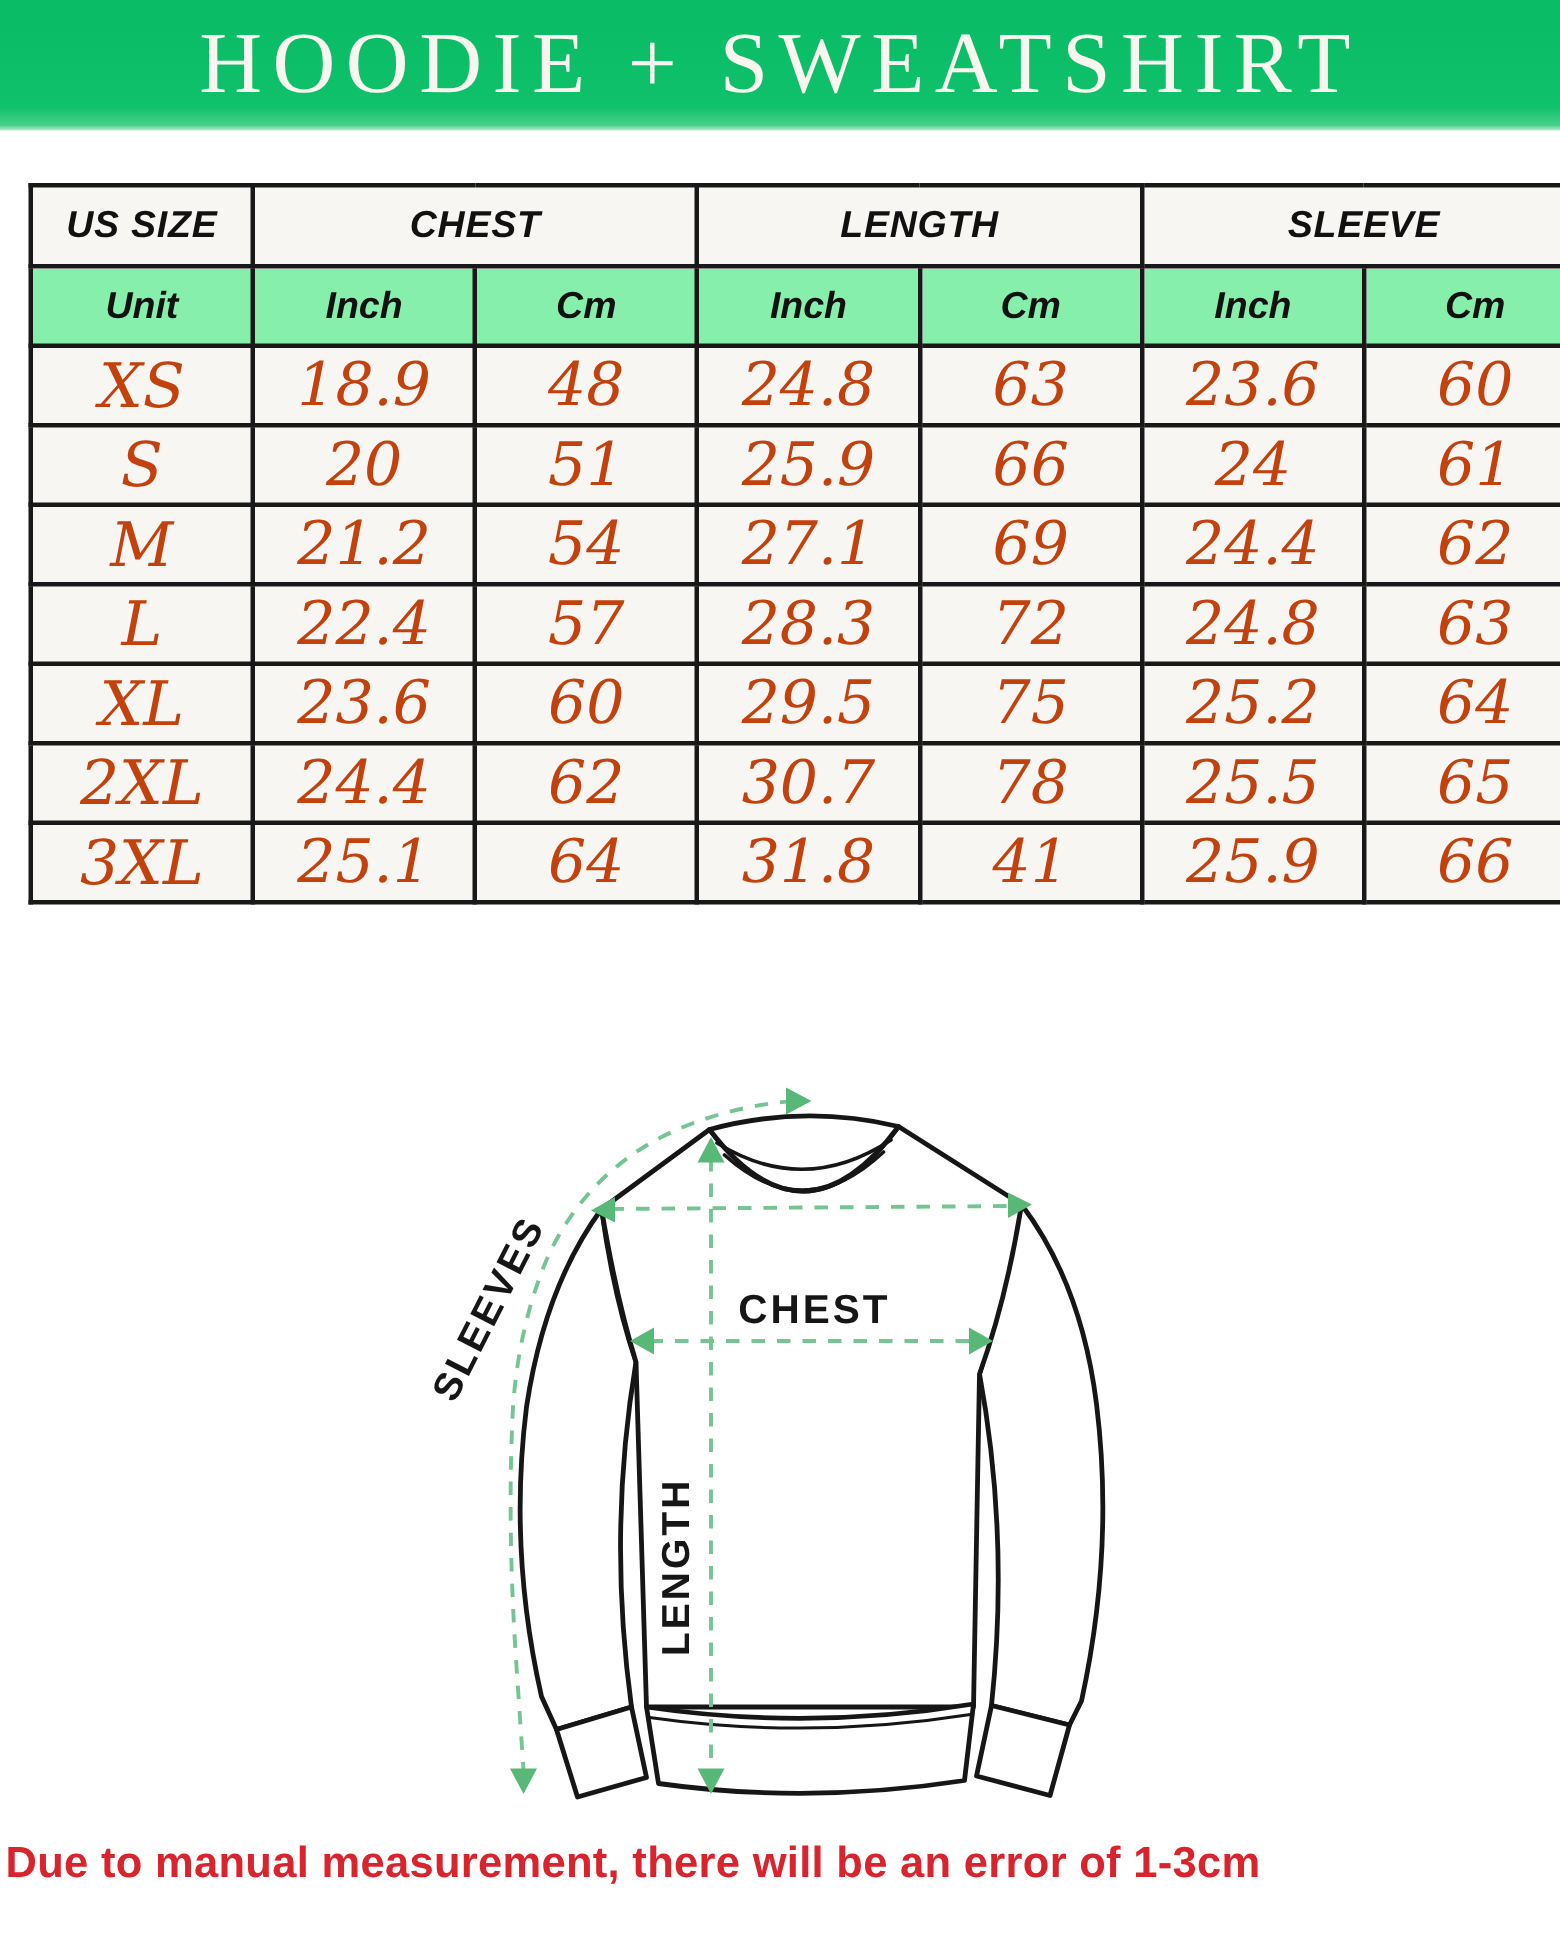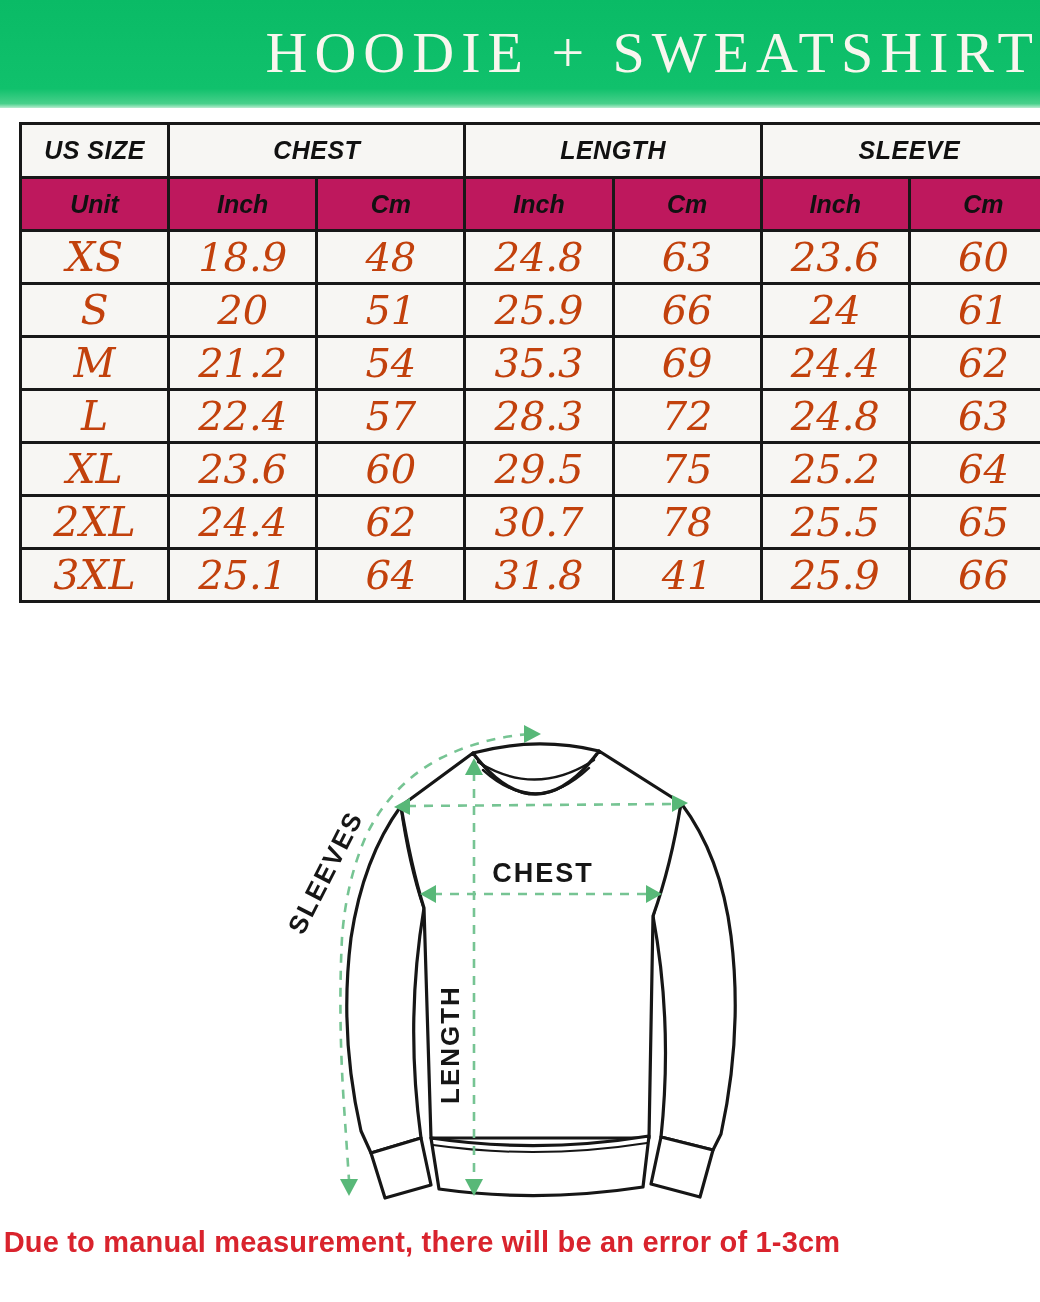--- a/index.html
+++ b/index.html
@@ -4,23 +4,23 @@
 <style>
   html,body { margin:0; padding:0; }
   body {
     width:1040px; height:1302px; position:relative;
     background:#ffffff; font-family:"Liberation Sans", sans-serif;
     overflow:hidden;
   }
 
   
   .banner {
-    position:absolute; top:0; left:0; width:1040px; height:108px;
+    position:absolute; top:0; left:0; width:1040px; height:87px;
     background:linear-gradient(180deg,#0abb66 0%, #10c16c 82%, #49d08b 96%, #b9ecd0 100%);
-    display:flex; align-items:center; justify-content:flex-end;
+    display:flex; align-items:center; justify-content:center;
   }
   .banner-title {
     font-family:"Liberation Serif", serif;
     font-size:58px; font-weight:400; letter-spacing:7px;
     color:#f8f6ee; white-space:nowrap; margin-top:-4px;
   }
 
   
   table.size-table {
     position:absolute; top:122px; left:19px; width:1040px;
@@ -29,21 +29,21 @@
     font-style:italic;
   }
   .size-table th, .size-table td {
     border:3px solid #181818; text-align:center; vertical-align:middle;
     background:#f7f6f3; padding:0; overflow:hidden;
   }
   .size-table tr.group-row th {
     height:51px; font-size:25px; font-weight:700; letter-spacing:0.5px; color:#111;
   }
   .size-table tr.unit-row th {
-    height:50px; font-size:25px; font-weight:700; color:#111; background:#be185d;
+    height:50px; font-size:25px; font-weight:700; color:#111; background:#86efac;
   }
   .size-table td {
     height:50px; font-family:"DejaVu Serif", serif;
     font-size:40px; font-weight:400; color:#c2410c;
   }
   .size-table td.size-name { font-size:41px; }
 
   
   .diagram {
     position:absolute; top:686px; left:281px; width:510px; height:536px;
@@ -101,21 +101,21 @@
       <td>51</td>
       <td>25.9</td>
       <td>66</td>
       <td>24</td>
       <td>61</td>
     </tr>
     <tr>
       <td class="size-name">M</td>
       <td>21.2</td>
       <td>54</td>
-      <td>35.3</td>
+      <td>27.1</td>
       <td>69</td>
       <td>24.4</td>
       <td>62</td>
     </tr>
     <tr>
       <td class="size-name">L</td>
       <td>22.4</td>
       <td>57</td>
       <td>28.3</td>
       <td>72</td>

